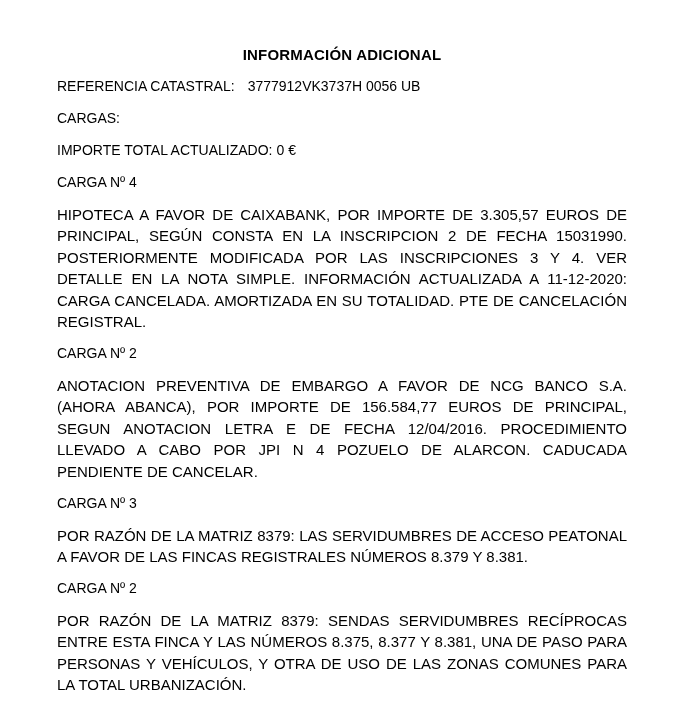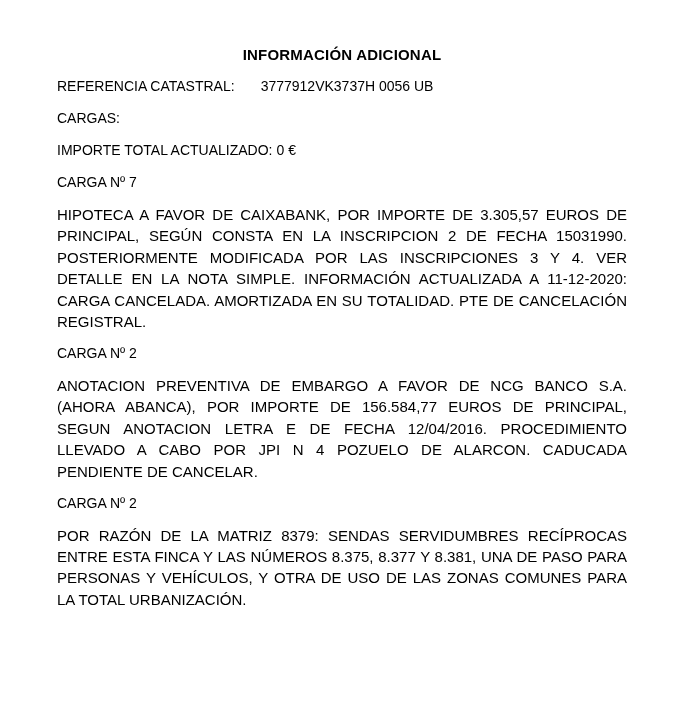--- a/index.html
+++ b/index.html
@@ -29,21 +29,21 @@
       letter-spacing: 0.2px;
       margin: 0 0 11px 0;
     }
     .line {
       font-size: 14px;
       line-height: 21.4px;
       margin: 0 0 10.6px 0;
       white-space: nowrap;
     }
     .ref-value {
-      margin-left: 26px;
+      margin-left: 13px;
     }
     .importe-value {
       margin-left: 4px;
     }
     .para {
       font-size: 15px;
       line-height: 21.4px;
       margin: 0 0 10.6px 0;
       text-align: justify;
       text-align-last: left;
@@ -64,28 +64,32 @@
     <span>REFERENCIA CATASTRAL:</span><span class="ref-value">3777912VK3737H 0056 UB</span>
   </div>
 
   <div class="line">CARGAS:</div>
 
   <div class="line">
     <span>IMPORTE TOTAL ACTUALIZADO:</span><span class="importe-value">0 €</span>
   </div>
 
   <section>
-    <div class="line">CARGA Nº 7</div>
+    <div class="line">CARGA Nº 4</div>
     <p class="para">HIPOTECA A FAVOR DE CAIXABANK, POR IMPORTE DE 3.305,57 EUROS DE PRINCIPAL, SEGÚN CONSTA EN LA INSCRIPCION 2 DE FECHA 15031990. POSTERIORMENTE MODIFICADA POR LAS INSCRIPCIONES 3 Y 4. VER DETALLE EN LA NOTA SIMPLE. INFORMACIÓN ACTUALIZADA A 11-12-2020: CARGA CANCELADA. AMORTIZADA EN SU TOTALIDAD. PTE DE CANCELACIÓN REGISTRAL.</p>
   </section>
 
   <section>
     <div class="line">CARGA Nº 2</div>
     <p class="para">ANOTACION PREVENTIVA DE EMBARGO A FAVOR DE NCG BANCO S.A. (AHORA ABANCA), POR IMPORTE DE 156.584,77 EUROS DE PRINCIPAL, SEGUN ANOTACION LETRA E DE FECHA 12/04/2016. PROCEDIMIENTO LLEVADO A CABO POR JPI N 4 POZUELO DE ALARCON. CADUCADA PENDIENTE DE CANCELAR.</p>
   </section>
 
+  <section>
+    <div class="line">CARGA Nº 3</div>
+    <p class="para">POR RAZÓN DE LA MATRIZ 8379: LAS SERVIDUMBRES DE ACCESO PEATONAL A FAVOR DE LAS FINCAS REGISTRALES NÚMEROS 8.379 Y 8.381.</p>
+  </section>
 
   <section>
     <div class="line">CARGA Nº 2</div>
     <p class="para">POR RAZÓN DE LA MATRIZ 8379: SENDAS SERVIDUMBRES RECÍPROCAS ENTRE ESTA FINCA Y LAS NÚMEROS 8.375, 8.377 Y 8.381, UNA DE PASO PARA PERSONAS Y VEHÍCULOS, Y OTRA DE USO DE LAS ZONAS COMUNES PARA LA TOTAL URBANIZACIÓN.</p>
   </section>
 
 </div>
 
 </body></html>

